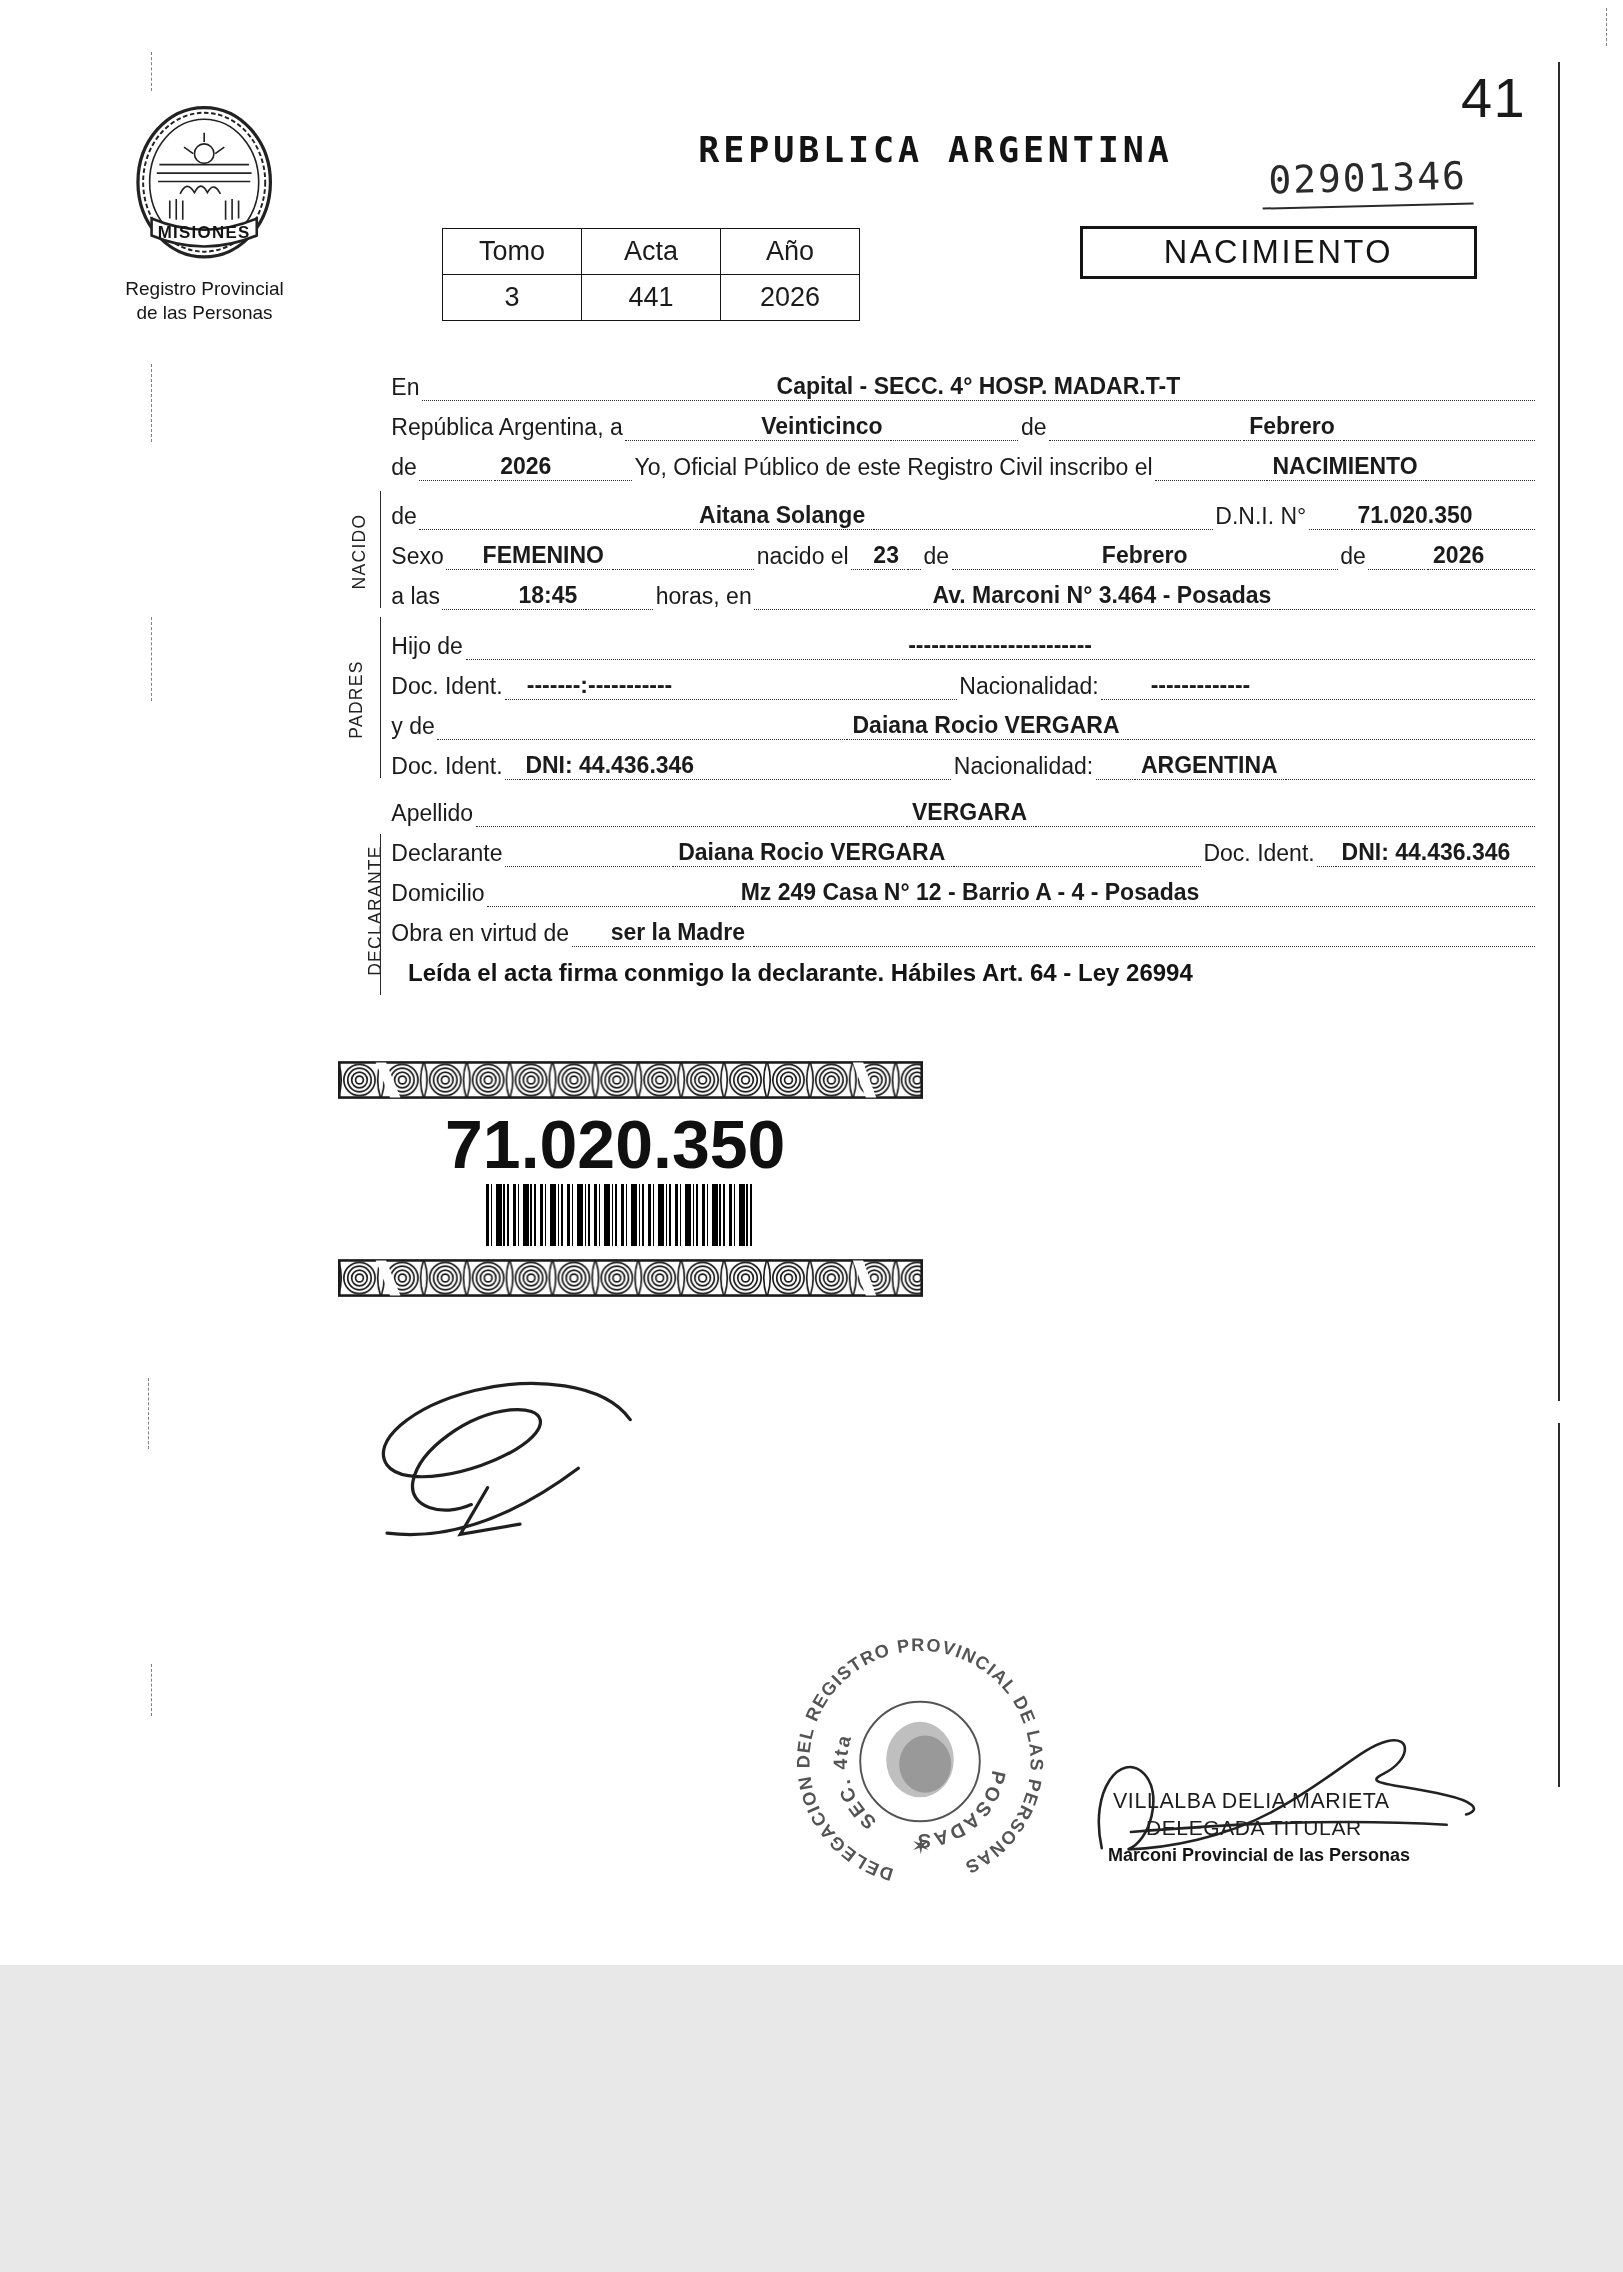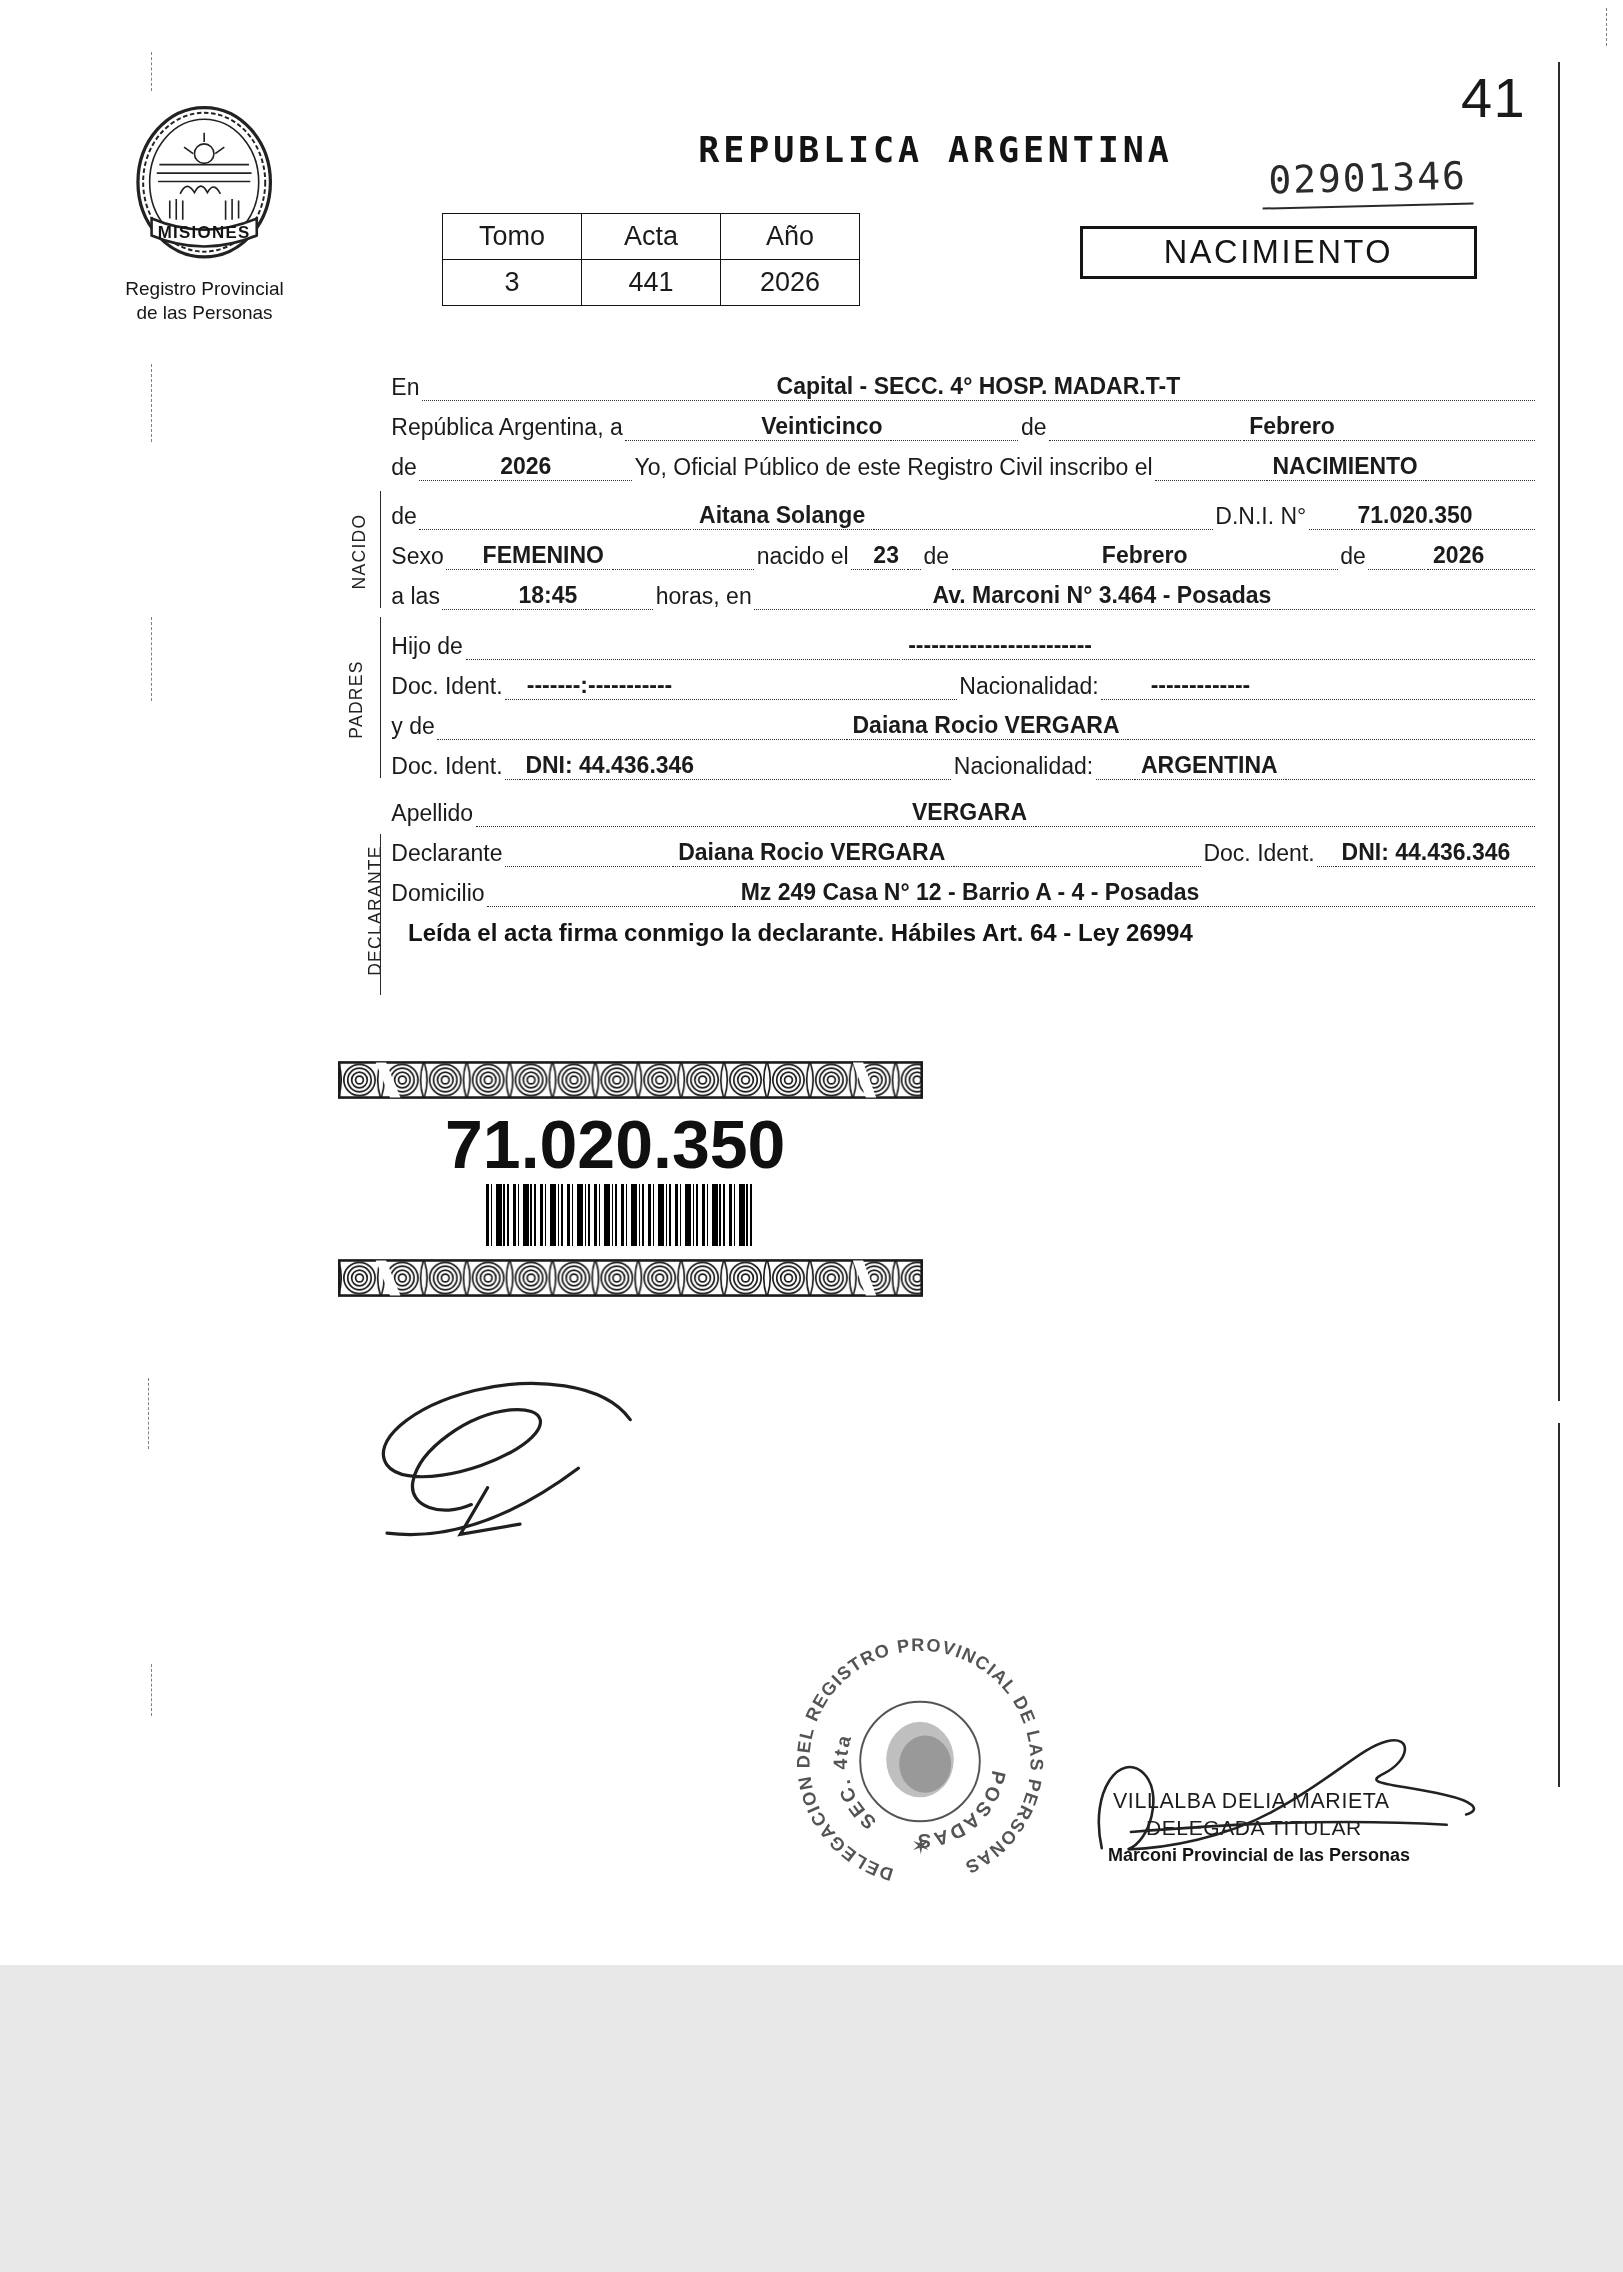--- a/index.html
+++ b/index.html
@@ -27,21 +27,21 @@
     position:absolute;left:656px;top:130px;width:559px;text-align:center;
     font-family:"DejaVu Sans Mono",monospace;font-weight:bold;
     font-size:35px;letter-spacing:3.9px;color:#141414;
   }
   #stamp-number{
     position:absolute;left:1262px;top:156px;
     font-family:"DejaVu Sans Mono",monospace;font-size:38px;letter-spacing:1.9px;
     color:#2a2a2a;border-bottom:2.6px solid #2a2a2a;padding:0 6.5px 5.2px 6.5px;
     transform:rotate(-1.4deg);
   }
-  #acta-table{position:absolute;left:442px;top:213px;border-collapse:collapse;font-size:27px;}
+  #acta-table{position:absolute;left:442px;top:228px;border-collapse:collapse;font-size:27px;}
   #acta-table td{
     border:1.9px solid #141414;text-align:center;vertical-align:middle;
     width:138px;height:45px;padding:0;
   }
   #record-type-box{
     position:absolute;left:1080px;top:226px;width:391px;height:47px;
     border:3.2px solid #141414;display:flex;align-items:center;justify-content:center;
     font-size:32.5px;letter-spacing:2.6px;color:#151515;
   }
   
@@ -285,20 +285,26 @@
       <span class="dots f01"></span>
     </div>
 
     <div class="fline">
       <span class="lbl">Domicilio</span>
       <span class="dots f15"></span>
       <span class="val">Mz 249 Casa N° 12 - Barrio A - 4 - Posadas</span>
       <span class="dots f2"></span>
     </div>
 
+    <div class="fline">
+      <span class="lbl">Obra en virtud de</span>
+      <span class="dots f02"></span>
+      <span class="val">ser la Madre</span>
+      <span class="dots f5"></span>
+    </div>
 
     <div id="closing">Leída el acta firma conmigo la declarante. Hábiles  Art. 64 - Ley 26994</div>
   </div>
 
   <svg class="band" style="left:338px;top:1061px;" width="585" height="38" viewBox="0 0 900 58">
     <defs>
       <pattern id="swirlpat" width="66" height="58" patternUnits="userSpaceOnUse">
         <rect width="66" height="58" fill="#fff"></rect>
         <g stroke="#1a1a1a" stroke-width="2.6" fill="none">
           <circle cx="33" cy="29" r="6"></circle>

